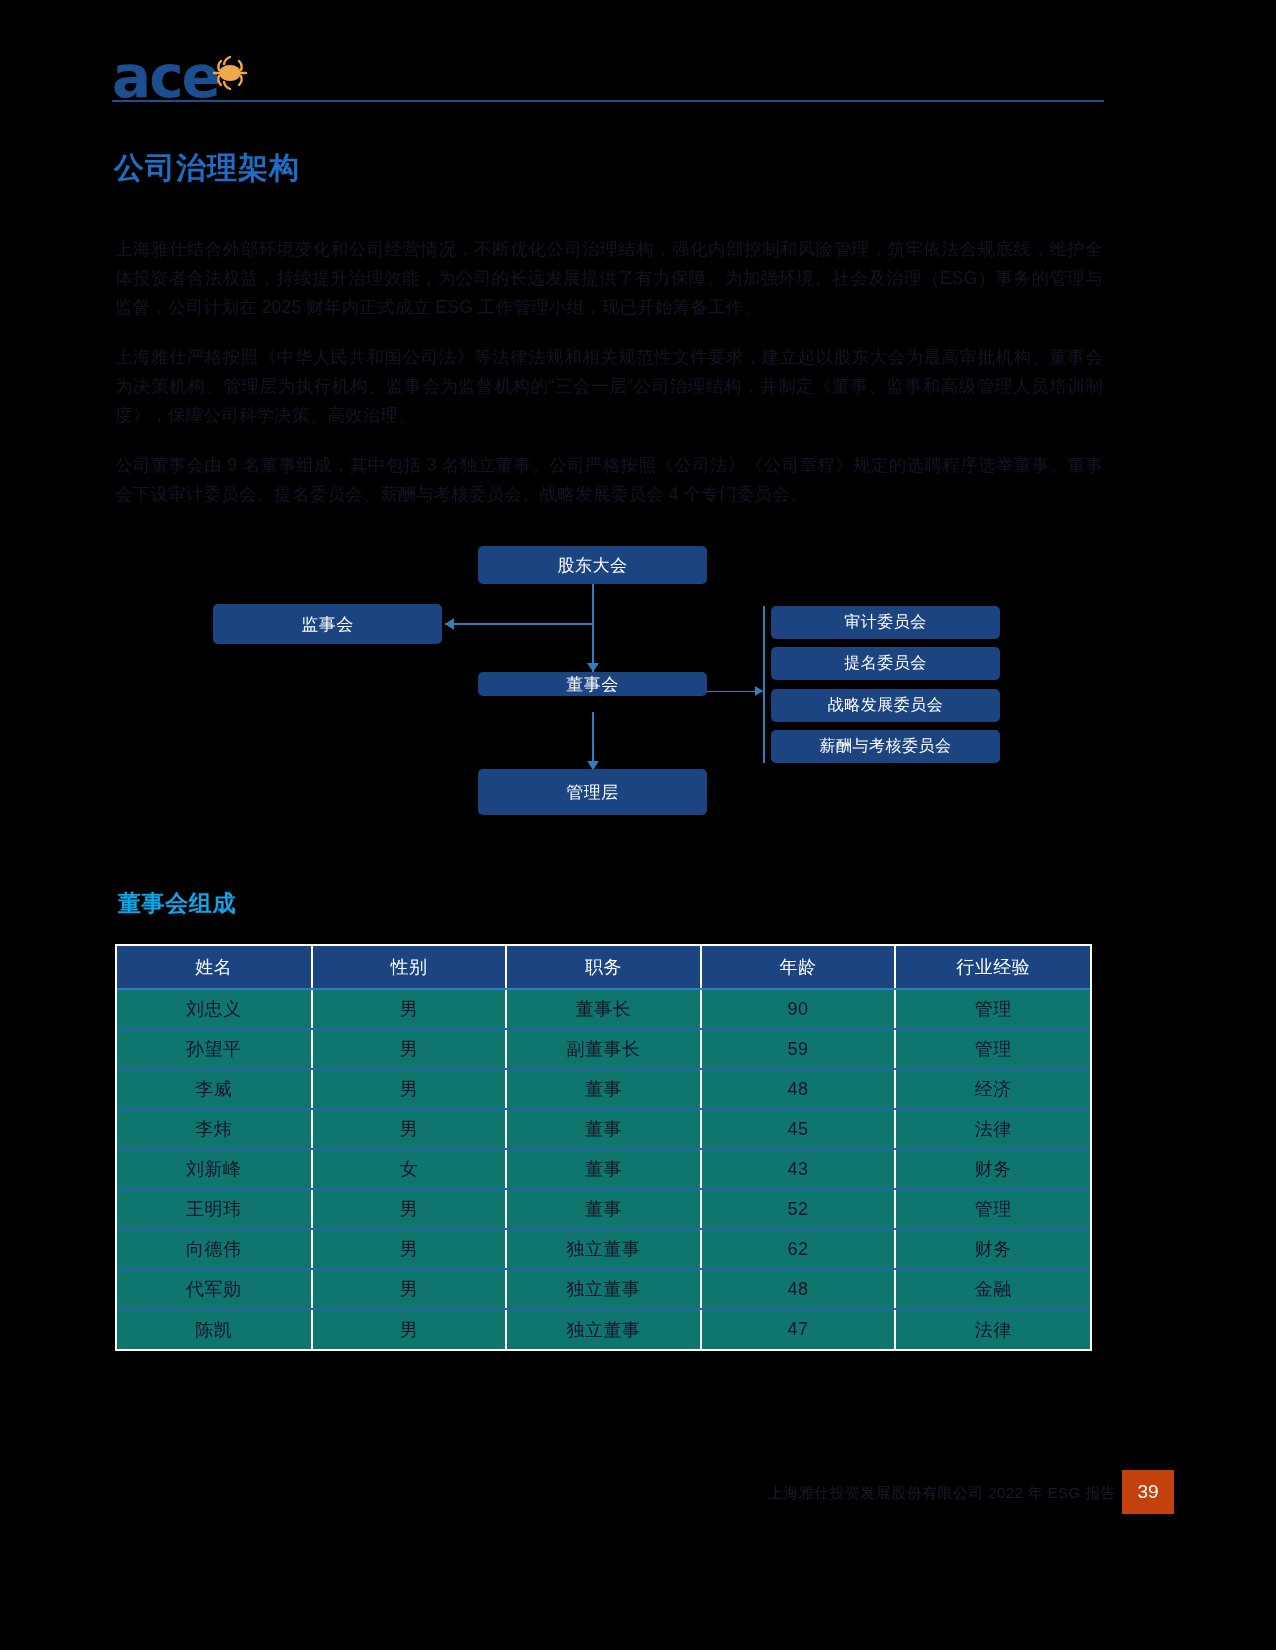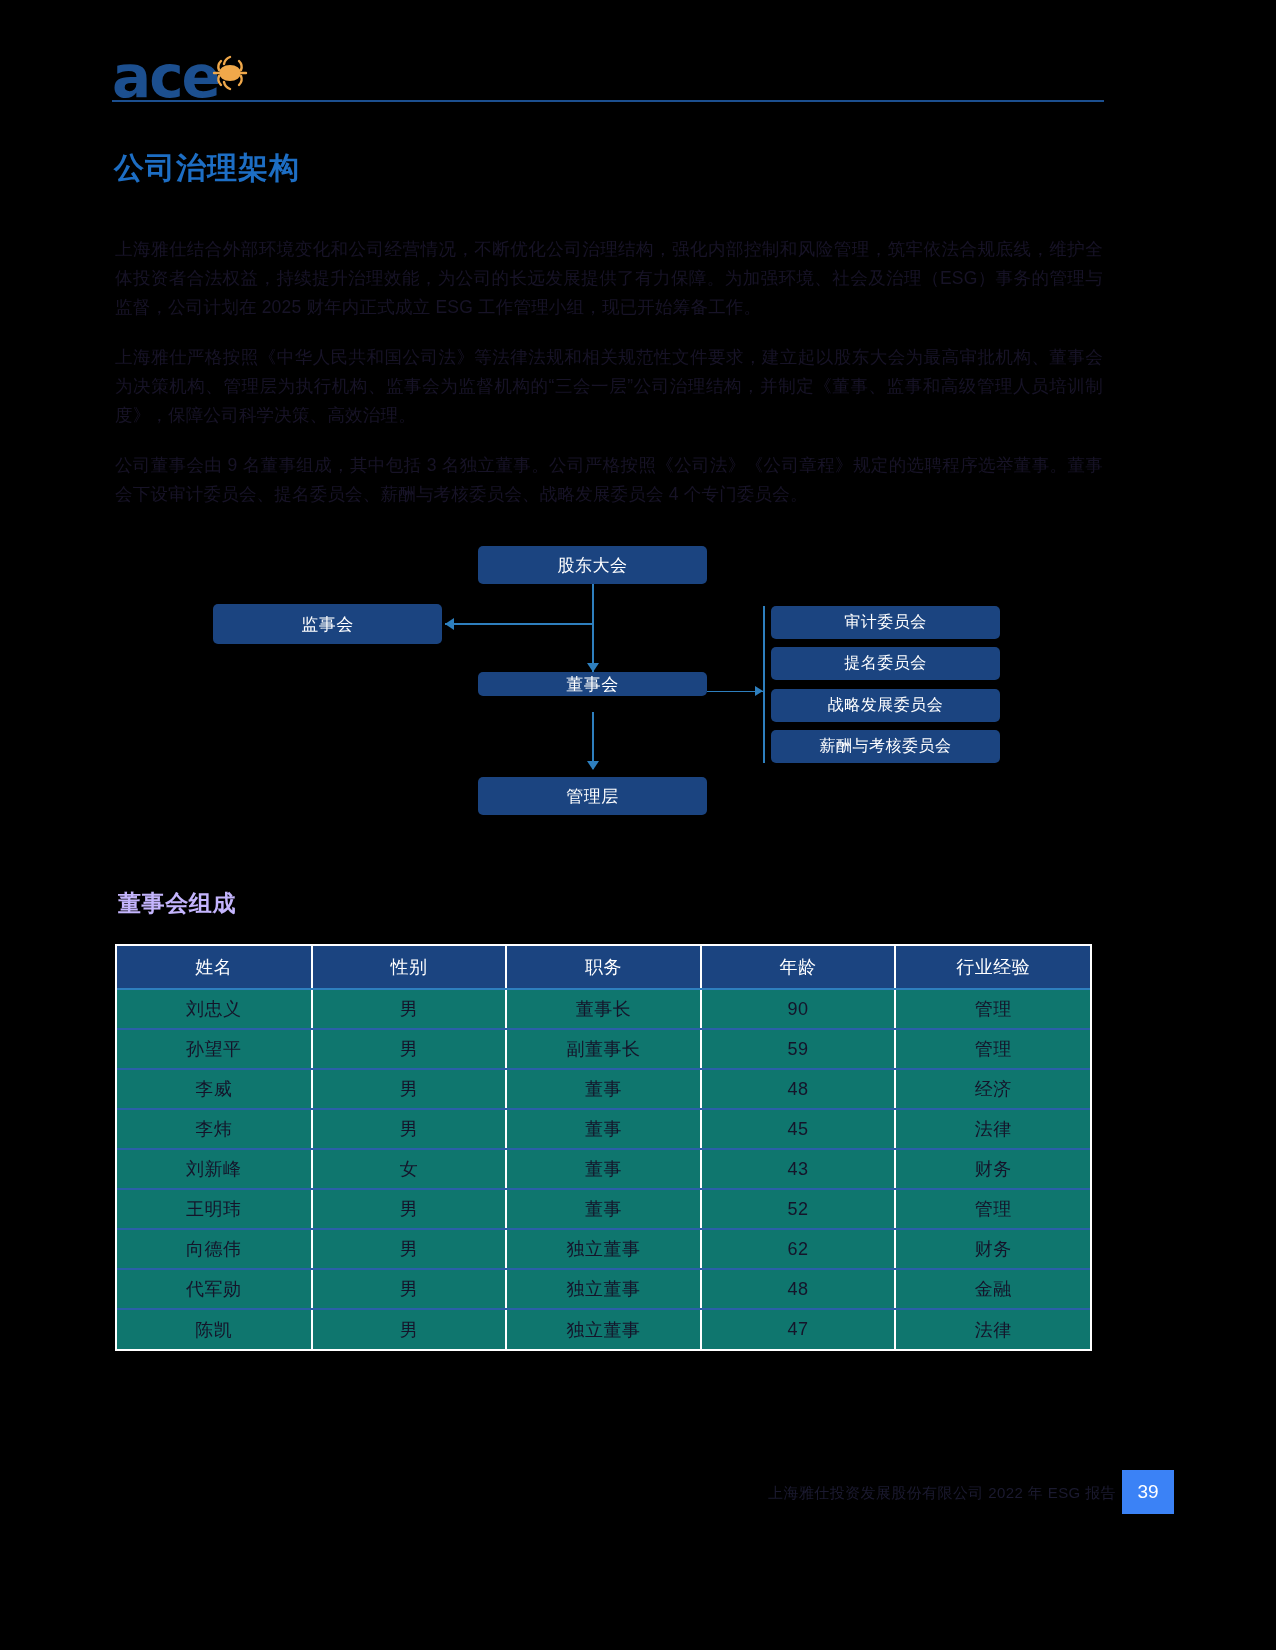--- a/index.html
+++ b/index.html
@@ -89,21 +89,21 @@
     color: #ffffff;
     font-size: 17px;
     display: flex;
     align-items: center;
     justify-content: center;
     letter-spacing: 0.5px;
   }
   .n-shareholders { left: 363px; top: 16px;  width: 229px; height: 38px; }
   .n-supervisors  { left: 98px;  top: 74px;  width: 229px; height: 40px; }
   .n-board        { left: 363px; top: 142px; width: 229px; height: 24px; }
-  .n-management   { left: 363px; top: 247px; width: 229px; height: 38px; }
+  .n-management   { left: 363px; top: 239px; width: 229px; height: 46px; }
   .n-comm {
     left: 656px; width: 229px; height: 33px;
     font-size: 16px;
   }
   .c0 { top: 76px; }
   .c1 { top: 117px; }
   .c2 { top: 159px; }
   .c3 { top: 200px; }
 
   .line { position: absolute; background: #2e7fbe; }
@@ -137,21 +137,21 @@
   .a-mgmt  { left: 472px; top: 231px; }
   .a-superv{ left: 330px; top: 88px; }
   .a-comm  { left: 640px; top: 156px; }
 
   
   .sub-title {
     position: absolute;
     left: 118px; top: 888px;
     font-size: 23px;
     font-weight: 700;
-    color: #c4b5fd;
+    color: #0ea5e9;
     letter-spacing: 0.6px;
   }
 
   
   .table-wrap {
     position: absolute;
     left: 115px; top: 944px;
     width: 977px;
     border: 2px solid #ffffff;
   }
@@ -189,21 +189,21 @@
     position: absolute;
     right: 160px; top: 1484px;
     font-size: 15px;
     color: #1b1a30;
     letter-spacing: 0.4px;
   }
   .page-badge {
     position: absolute;
     right: 102px; top: 1470px;
     width: 52px; height: 44px;
-    background: #3b82f6;
+    background: #c2410c;
     color: #ffffff;
     font-size: 19px;
     display: flex;
     align-items: center;
     justify-content: center;
   }
 </style>
 </head>
 <body>
 

